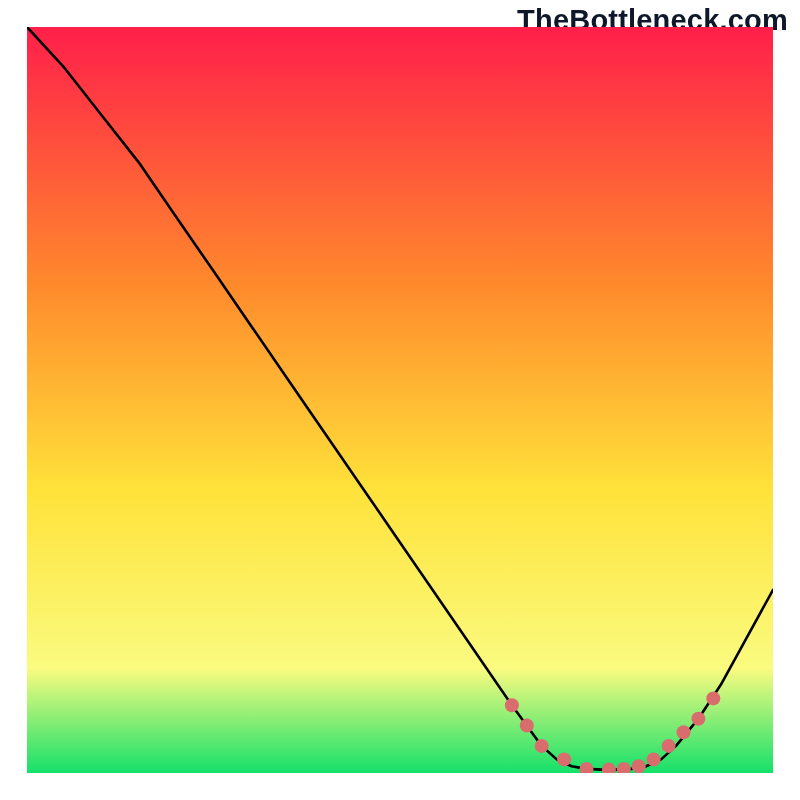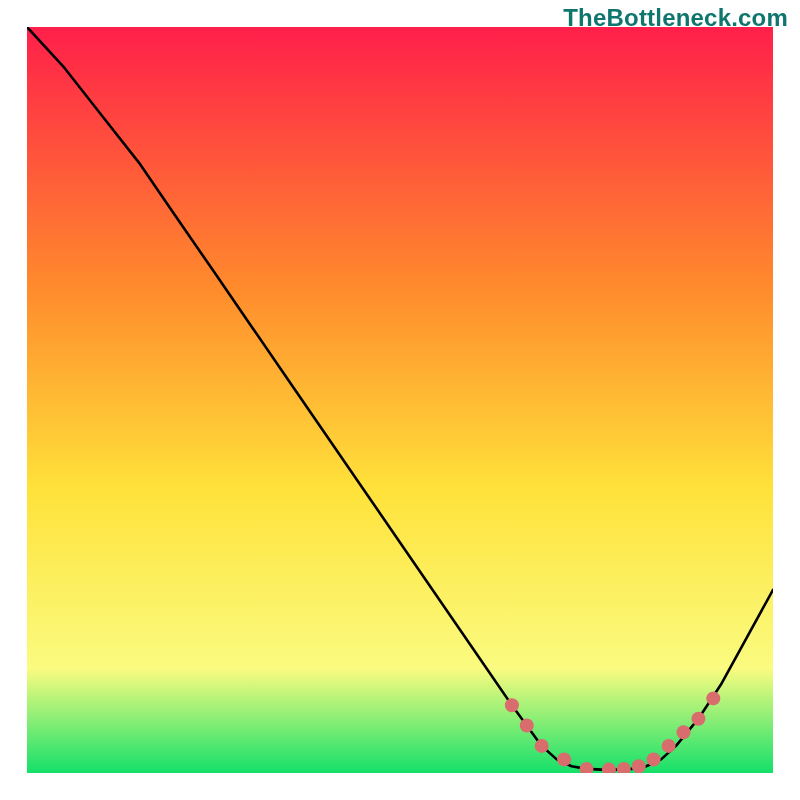--- a/index.html
+++ b/index.html
@@ -26,23 +26,23 @@
   }
   .plot svg {
     display: block;
     width: 746px;
     height: 746px;
   }
   .watermark {
     position: absolute;
     top: 4px;
     right: 12px;
-    font-size: 24px;
+    font-size: 29px;
     font-weight: 600;
-    color: #0f766e;
+    color: #0f172a;
     letter-spacing: 0.2px;
     text-align: right;
   }
 </style>
 </head>
 <body>
 
 <div class="stage">
   <div class="watermark">TheBottleneck.com</div>
 

